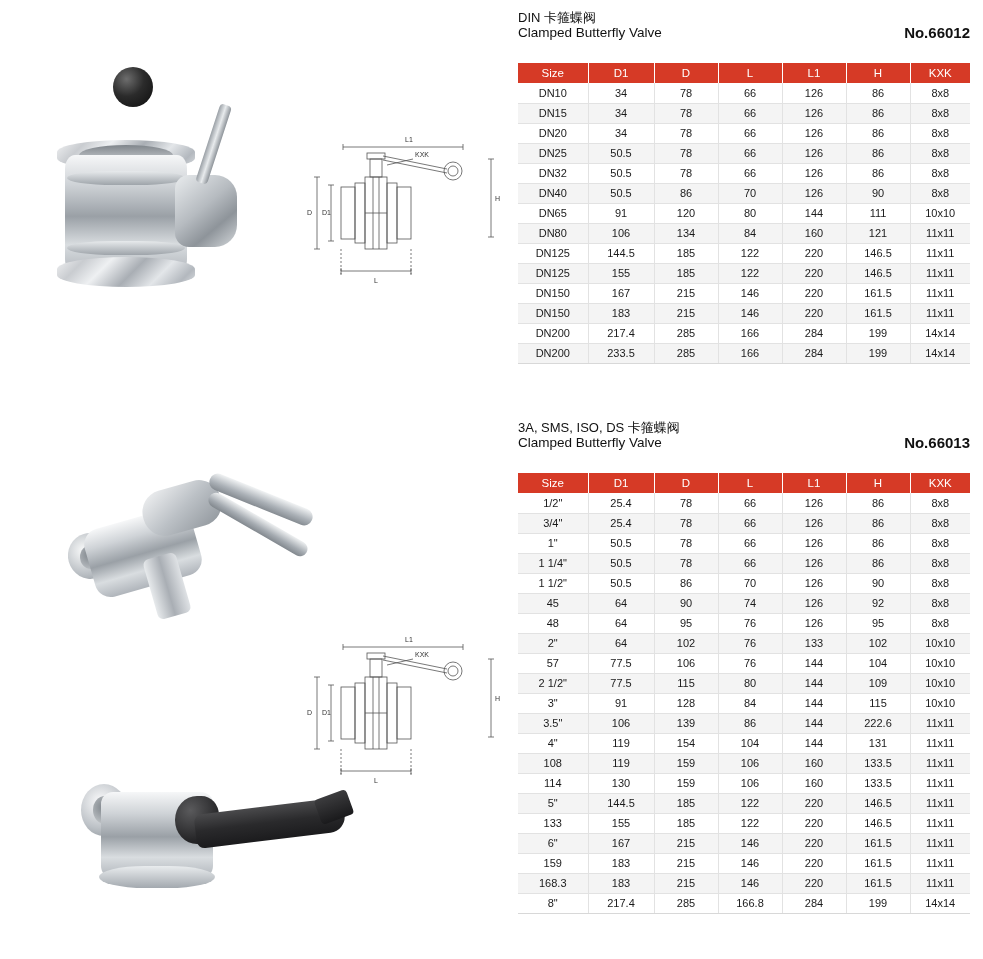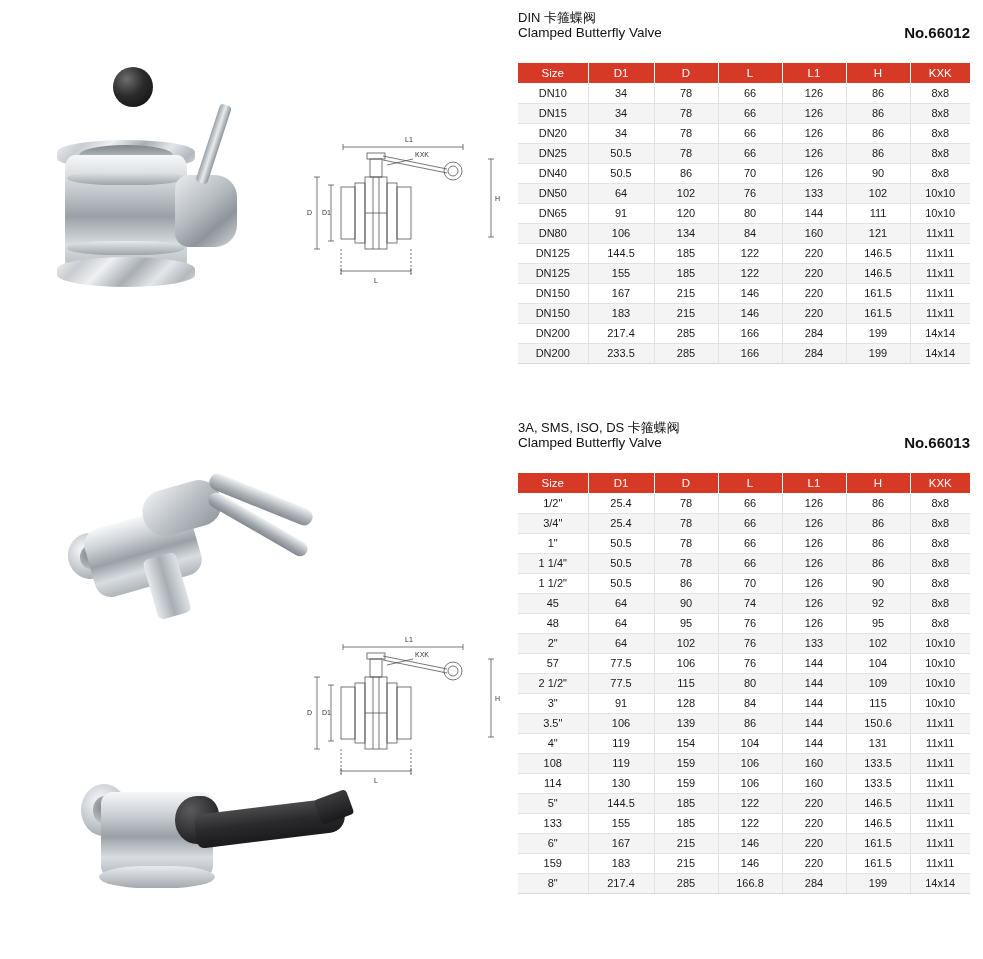--- a/index.html
+++ b/index.html
@@ -387,36 +387,36 @@
             <tr>
               <td>DN25</td>
               <td>50.5</td>
               <td>78</td>
               <td>66</td>
               <td>126</td>
               <td>86</td>
               <td>8x8</td>
             </tr>
             <tr>
+              <td>DN32</td>
+              <td>50.5</td>
+              <td>78</td>
+              <td>66</td>
+              <td>126</td>
+              <td>86</td>
+              <td>8x8</td>
+            </tr>
+            <tr>
               <td>DN40</td>
               <td>50.5</td>
               <td>86</td>
               <td>70</td>
               <td>126</td>
               <td>90</td>
               <td>8x8</td>
-            </tr>
-            <tr>
-              <td>DN50</td>
-              <td>64</td>
-              <td>102</td>
-              <td>76</td>
-              <td>133</td>
-              <td>102</td>
-              <td>10x10</td>
             </tr>
             <tr>
               <td>DN65</td>
               <td>91</td>
               <td>120</td>
               <td>80</td>
               <td>144</td>
               <td>111</td>
               <td>10x10</td>
             </tr>
@@ -613,21 +613,21 @@
               <td>144</td>
               <td>115</td>
               <td>10x10</td>
             </tr>
             <tr>
               <td>3.5"</td>
               <td>106</td>
               <td>139</td>
               <td>86</td>
               <td>144</td>
-              <td>150.6</td>
+              <td>222.6</td>
               <td>11x11</td>
             </tr>
             <tr>
               <td>4"</td>
               <td>119</td>
               <td>154</td>
               <td>104</td>
               <td>144</td>
               <td>131</td>
               <td>11x11</td>
@@ -672,20 +672,29 @@
               <td>6"</td>
               <td>167</td>
               <td>215</td>
               <td>146</td>
               <td>220</td>
               <td>161.5</td>
               <td>11x11</td>
             </tr>
             <tr>
               <td>159</td>
+              <td>183</td>
+              <td>215</td>
+              <td>146</td>
+              <td>220</td>
+              <td>161.5</td>
+              <td>11x11</td>
+            </tr>
+            <tr>
+              <td>168.3</td>
               <td>183</td>
               <td>215</td>
               <td>146</td>
               <td>220</td>
               <td>161.5</td>
               <td>11x11</td>
             </tr>
             <tr>
               <td>8"</td>
               <td>217.4</td>

